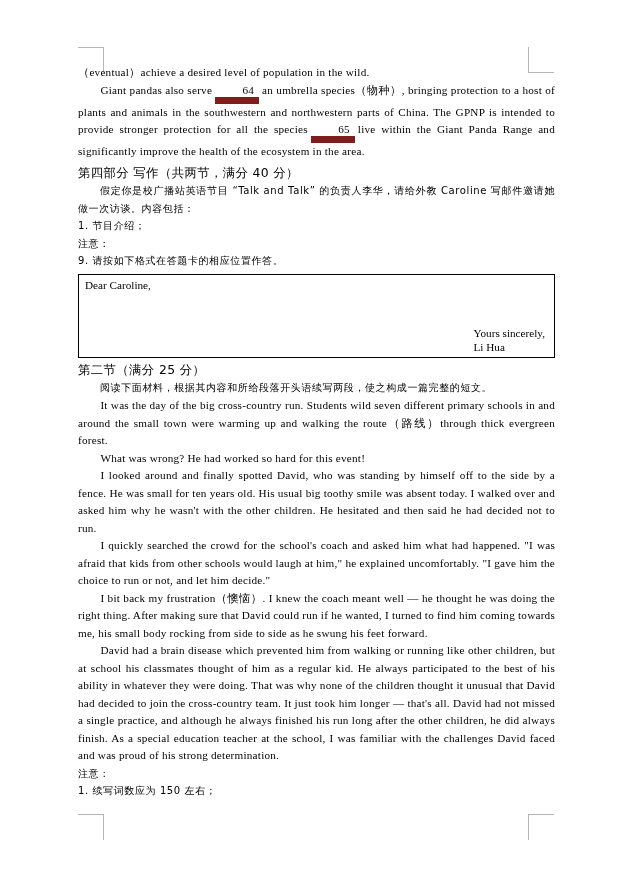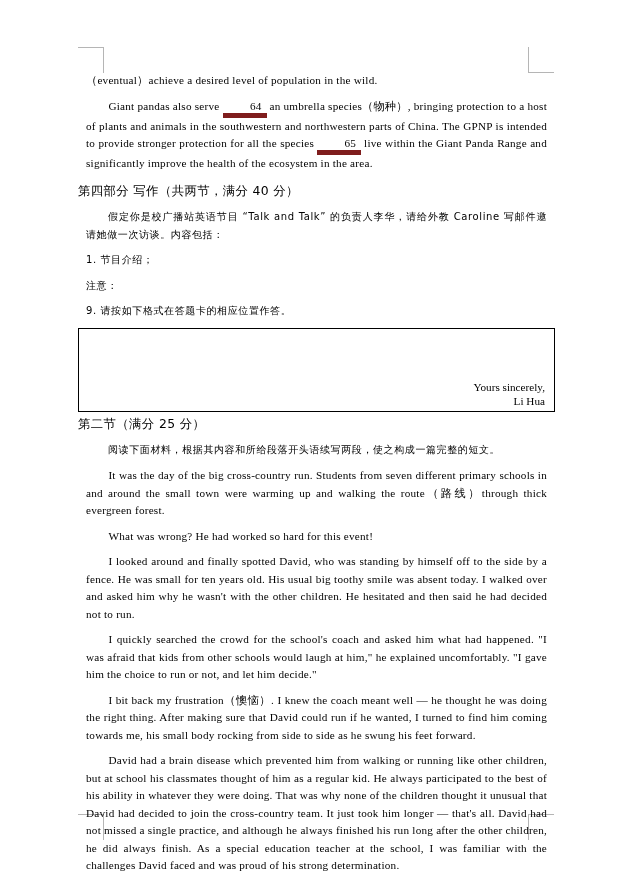--- a/index.html
+++ b/index.html
@@ -46,21 +46,21 @@
 
   
   .page {
     position: absolute;
     left: 78px;
     top: 64px;
     width: 477px;
   }
 
   p {
-    margin: 8px;
+    margin: 0;
     font-size: 11.2px;
     line-height: 17.5px;
     text-align: justify;
     text-justify: inter-word;
   }
   p.en { letter-spacing: 0.02em; }
   p.indent { text-indent: 2em; }
 
   .cn {
     font-family: "DejaVu Sans", "Liberation Sans", sans-serif;
@@ -74,21 +74,21 @@
     margin: 2px 0 0 0;
     font-family: "DejaVu Sans", "Liberation Sans", sans-serif;
     font-weight: normal;
     font-size: 12.4px;
     line-height: 19.5px;
     letter-spacing: 0.03em;
   }
 
   .blank {
     display: inline-block;
-    border-bottom: 5px solid #7f1d1d;
+    border-bottom: 7px solid #7f1d1d;
     text-align: center;
     padding: 0 2px;
     margin: 0 3px;
     line-height: 13px;
   }
   .blank.w1 { min-width: 40px; }
 
   
   .answer-box {
     border: 1px solid #000;
@@ -99,21 +99,20 @@
     position: relative;
   }
   .answer-box .salutation {
     font-size: 11.2px;
     line-height: 15px;
   }
   .answer-box .signoff {
     position: absolute;
     right: 9px;
     bottom: 2px;
-    text-align: right;
     font-size: 11.2px;
     line-height: 14.5px;
   }
 </style>
 </head>
 <body>
 
 <div class="crop-mark crop-tl">
     <i class="h"></i>
     <i class="v"></i>
@@ -139,30 +138,31 @@
 
   <h2 class="section">第四部分 写作（共两节，满分 40 分）</h2>
 
 
   <p class="cn indent">假定你是校广播站英语节目 “Talk and Talk” 的负责人李华，请给外教 Caroline 写邮件邀请她做一次访谈。内容包括：</p>
   <p class="cn">1. 节目介绍；</p>
   <p class="cn">注意：</p>
   <p class="cn">9. 请按如下格式在答题卡的相应位置作答。</p>
 
   <div class="answer-box">
+    <div class="salutation">Dear Caroline,</div>
     <div class="signoff">
       <div>Yours sincerely,</div>
       <div>Li Hua</div>
     </div>
   </div>
 
   <h2 class="section">第二节（满分 25 分）</h2>
   <p class="cn indent">阅读下面材料，根据其内容和所给段落开头语续写两段，使之构成一篇完整的短文。</p>
 
-  <p class="en indent">It was the day of the big cross-country run. Students from seven different primary schools in and around the small town were warming up and walking the route（路线）through thick evergreen forest.</p>
+  <p class="en indent">It was the day of the big cross-country run. Students wild seven different primary schools in and around the small town were warming up and walking the route（路线）through thick evergreen forest.</p>
   <p class="en indent">What was wrong? He had worked so hard for this event!</p>
   <p class="en indent">I looked around and finally spotted David, who was standing by himself off to the side by a fence. He was small for ten years old. His usual big toothy smile was absent today. I walked over and asked him why he wasn't with the other children. He hesitated and then said he had decided not to run.</p>
   <p class="en indent">I quickly searched the crowd for the school's coach and asked him what had happened. "I was afraid that kids from other schools would laugh at him," he explained uncomfortably. "I gave him the choice to run or not, and let him decide."</p>
   <p class="en indent">I bit back my frustration（懊恼）. I knew the coach meant well — he thought he was doing the right thing. After making sure that David could run if he wanted, I turned to find him coming towards me, his small body rocking from side to side as he swung his feet forward.</p>
   <p class="en indent">David had a brain disease which prevented him from walking or running like other children, but at school his classmates thought of him as a regular kid. He always participated to the best of his ability in whatever they were doing. That was why none of the children thought it unusual that David had decided to join the cross-country team. It just took him longer — that's all. David had not missed a single practice, and although he always finished his run long after the other children, he did always finish. As a special education teacher at the school, I was familiar with the challenges David faced and was proud of his strong determination.</p>
 
   <p class="cn">注意：</p>
   <p class="cn">1. 续写词数应为 150 左右；</p>
 
 </div>

